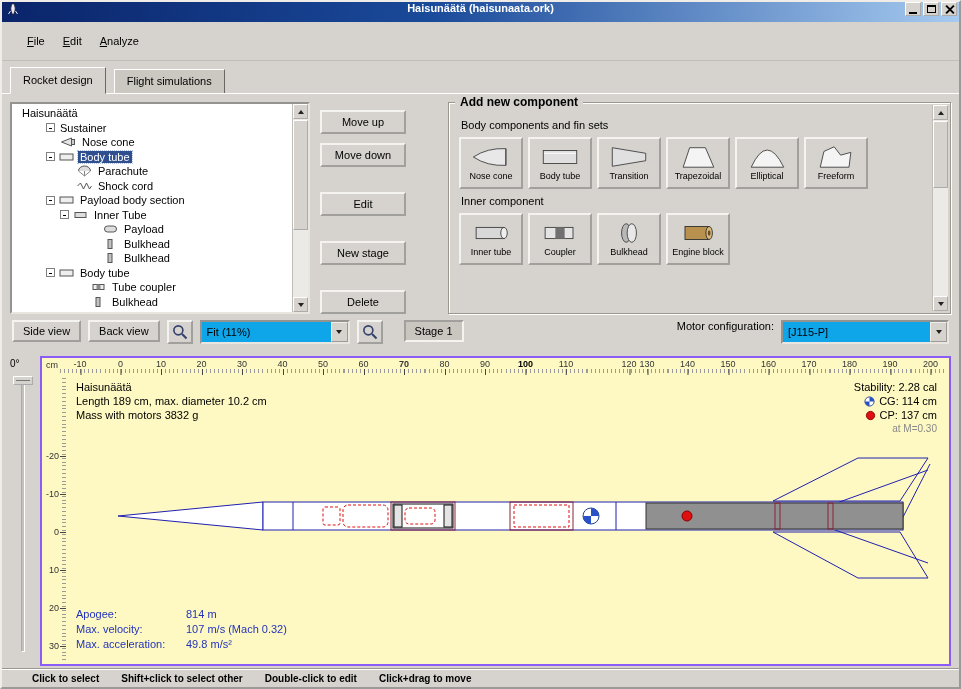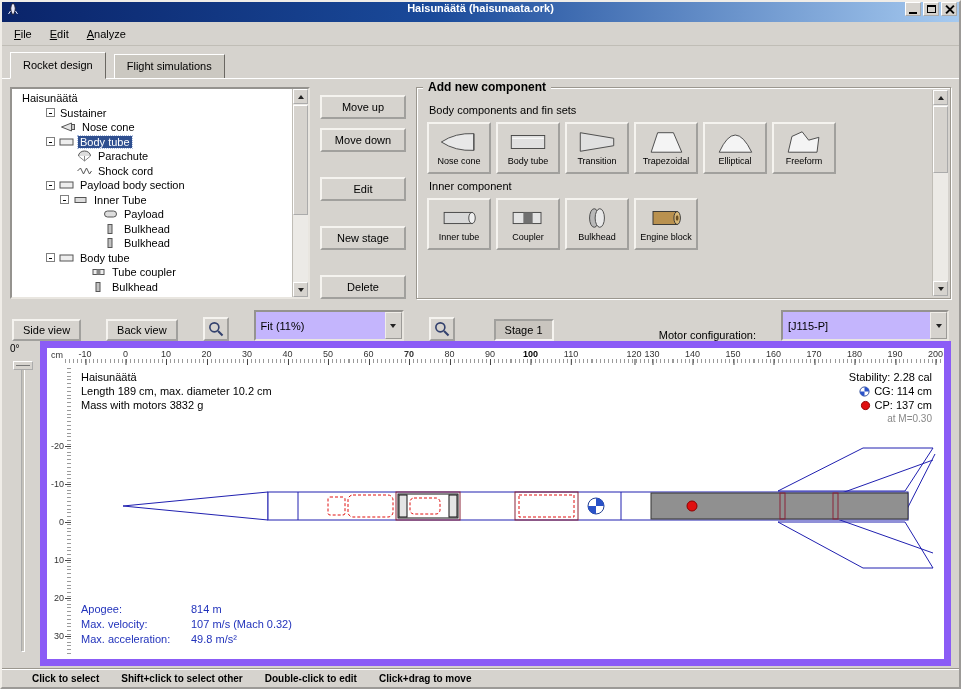--- a/index.html
+++ b/index.html
@@ -18,21 +18,21 @@
   .wc { width:16px; height:14px; background:#d6d3ce; border:1px outset #fff;
         display:flex; align-items:center; justify-content:center; margin-left:2px; cursor:default; }
   .glyph-min { width:8px; height:2px; background:#000; margin-top:7px; }
   .glyph-max { width:9px; height:8px; border:1px solid #000; border-top-width:2px; }
   .glyph-close { position:relative; width:9px; height:9px; }
   .glyph-close::before, .glyph-close::after { content:""; position:absolute; left:4px; top:-1px;
         width:2px; height:11px; background:#000; }
   .glyph-close::before { transform:rotate(45deg); } .glyph-close::after { transform:rotate(-45deg); }
 
   
-  .menubar { height:24px; display:flex; align-items:center; padding-left:3px;
+  .menubar { height:39px; display:flex; align-items:center; padding-left:16px;
              border-bottom:1px solid #c0bdb6; flex:none; }
   .menu-item { padding:3px 9px; cursor:default; }
   .menu-item::first-letter { text-decoration:underline; }
 
   
   .tabstrip { display:flex; padding:6px 8px 0 8px; flex:none; }
   .tab { border:1px solid; border-color:#fff #6a6762 #6a6762 #fff; padding:5px 12px;
          background:#cbc8c1; margin-right:8px; cursor:default; }
   .tab.active { background:#d6d3ce; border-bottom-color:#d6d3ce; padding:6px 12px 7px;
                 position:relative; top:0px; }
@@ -62,54 +62,54 @@
   .arr-down { width:0; height:0; border-left:3px solid transparent; border-right:3px solid transparent;
             border-top:4px solid #222; }
 
   .action-col { width:86px; display:flex; flex-direction:column; flex:none; padding-top:8px; }
   .btn { background:#d6d3ce; border:2px outset #f5f3ef; font-family:"Liberation Sans",sans-serif;
          font-size:11px; padding:4px 8px; cursor:default; text-align:center; }
   .action-btn { width:100%; margin-bottom:9px; }
   .gap-lg { margin-top:16px; }
 
   .groupbox { flex:1; position:relative; border:1px solid #9b978f;
-              box-shadow:1px 1px 0 #fff, inset 1px 1px 0 #fff; padding:12px 20px 6px 10px; }
+              box-shadow:1px 1px 0 #fff, inset 1px 1px 0 #fff; padding:12px 20px 6px 10px;margin-left:32px; }
   .groupbox-title { position:absolute; top:-8px; left:6px; background:#d6d3ce; padding:0 5px;
                     font-weight:bold; font-size:12px; }
   .group-label { margin:4px 0 6px 2px; }
   .comp-row { display:flex; gap:5px; margin-bottom:6px; }
   .comp-btn { width:64px; height:52px; background:#d6d3ce; border:2px outset #f5f3ef;
               display:flex; flex-direction:column; align-items:center; justify-content:center;
               gap:2px; cursor:default; }
   .comp-btn .clabel { font-size:9px; line-height:9.5px; text-align:center; }
   .cicon { width:44px; height:26px; flex:none; }
   .gb-scroll { position:absolute; top:2px; right:2px; bottom:2px; }
 
   
-  .view-toolbar { height:36px; display:flex; align-items:flex-end; padding:0 10px; gap:25px; flex:none; }
+  .view-toolbar { height:36px; display:flex; align-items:flex-start; padding:0 10px; gap:7px; flex:none; }
   .tool-btn { padding:3px 9px; }
   .icon-btn { width:26px; height:24px; padding:0; display:flex; align-items:center; justify-content:center; }
   .toggle-on { border:2px inset #f5f3ef; background:#c9c5bf; }
-  .combo { display:flex; border:2px inset #e9e6e0; background:#c4b5fd; height:31px; align-items:center; }
+  .combo { display:flex; border:2px inset #e9e6e0; background:#0ea5e9; height:24px; align-items:center; }
   .combo-txt { flex:1; padding:0 5px; overflow:hidden; white-space:nowrap; }
   .combo-btn { width:17px; align-self:stretch; background:#d6d3ce; border:1px outset #f0ede8;
                display:flex; align-items:center; justify-content:center; }
   .spacer { flex:1; }
 
   
   .view-row { flex:1; display:flex; padding:0 8px 2px 4px; }
   .rotation-strip { width:34px; position:relative; flex:none; }
   .deg-label { position:absolute; top:2px; left:4px; font-size:10px; }
   .slider-track { position:absolute; left:15px; top:24px; bottom:14px; width:4px;
                   background:#c4c1ba; border:1px inset #fff; }
   .slider-thumb { position:absolute; left:7px; top:20px; width:20px; height:9px;
                   background:#d6d3ce; border:1px outset #fff; }
   .slider-thumb::after { content:""; position:absolute; left:2px; right:2px; top:3px; height:1px; background:#777; }
 
-  .canvas { flex:1; position:relative; background:#ffffff; border:7px solid #8b5cf6; overflow:hidden; }
+  .canvas { flex:1; position:relative; background:#fef9c3; border:2px solid #8b5cf6; overflow:hidden; }
   .rocket-svg { position:absolute; left:0; top:0; }
   .h-ruler { position:absolute; left:0; right:0; top:0; height:16px; font-size:9px; color:#333; }
   .h-ruler::before { content:""; position:absolute; left:18px; right:2px; top:11px; height:4px;
         background:repeating-linear-gradient(to right,#9a9a9a 0 1px,transparent 1px 4.05px); }
   .htick { position:absolute; top:1px; transform:translateX(-50%); }
   .htick::after { content:""; position:absolute; left:50%; top:10px; width:1px; height:6px; background:#444; }
   .htick.bold { font-weight:bold; color:#000; }
   .ruler-unit { position:absolute; top:2px; left:4px; font-size:9px; color:#333; }
   .v-ruler { position:absolute; left:0; top:16px; bottom:0; width:24px; font-size:9px; color:#333; }
   .v-ruler::before { content:""; position:absolute; top:4px; bottom:4px; right:0; width:4px;

